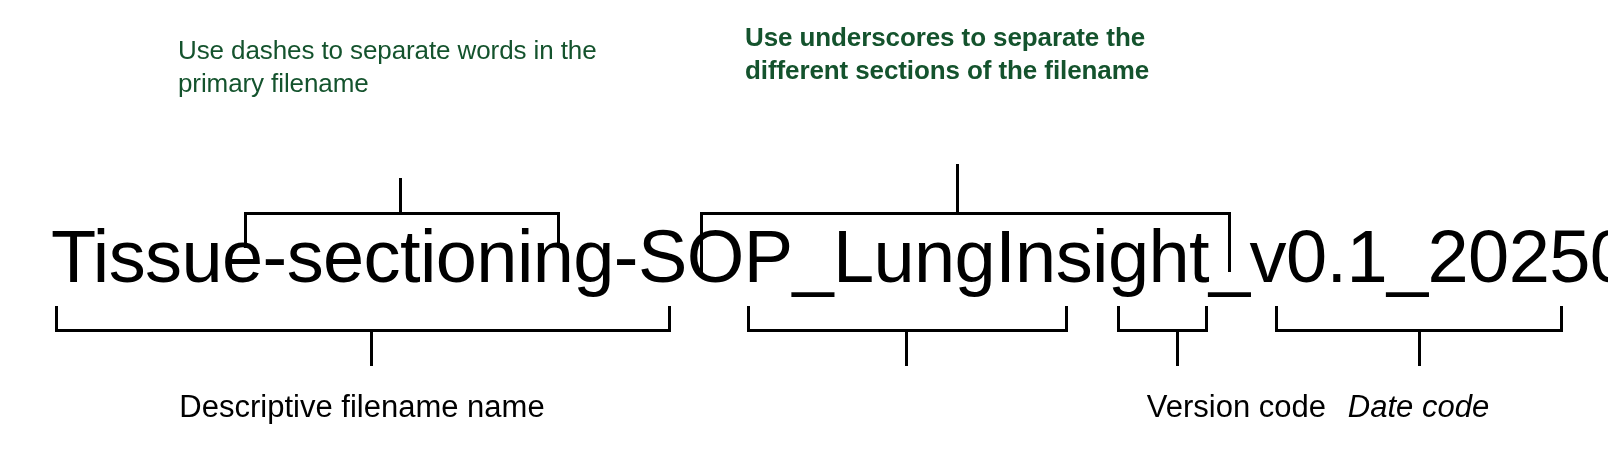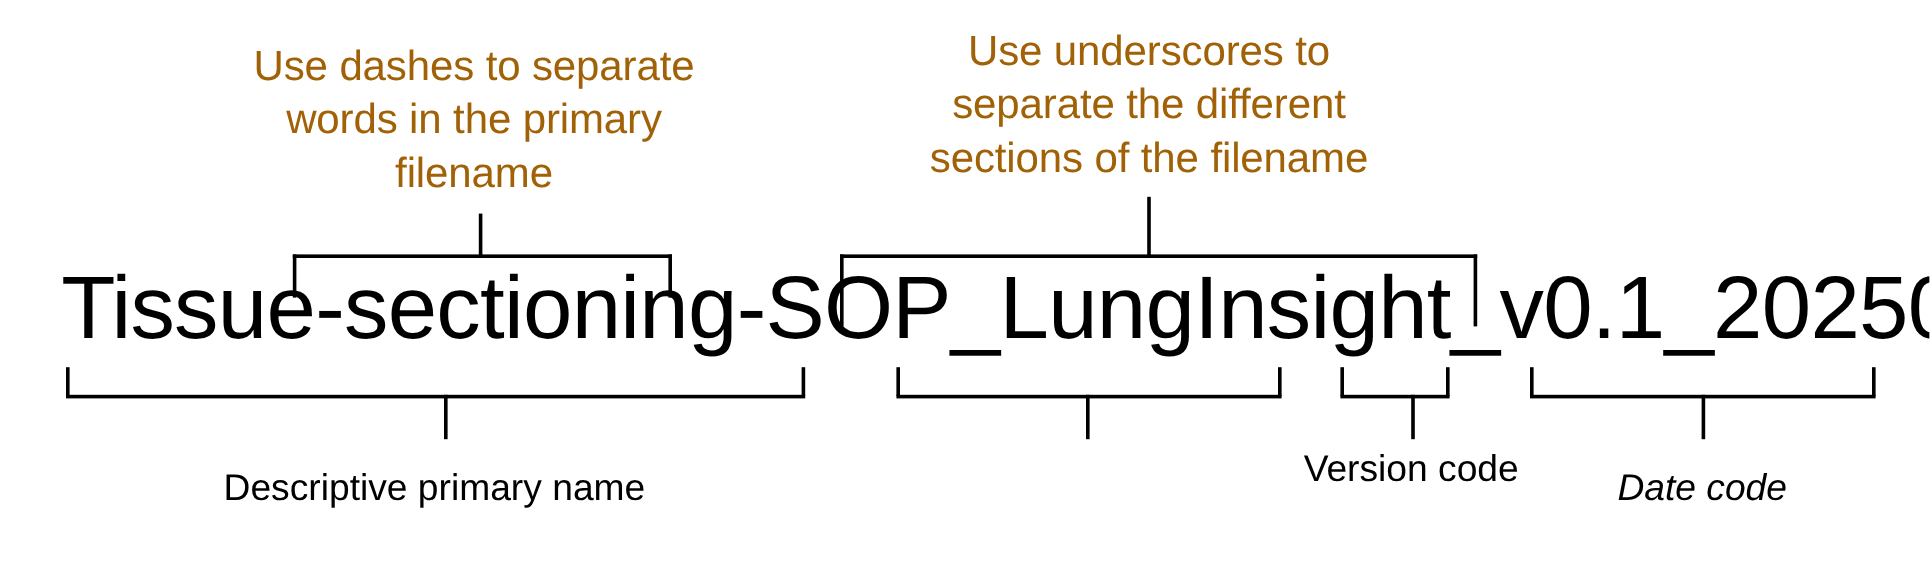--- a/index.html
+++ b/index.html
@@ -15,36 +15,36 @@
     position: relative;
     width: 1608px;
     height: 470px;
     background: #ffffff;
     overflow: hidden;
   }
 
   
   .callout {
     position: absolute;
-    text-align: center;
-    font-size: 35px;
+    font-size: 26px;
     line-height: 1.27;
-    color: #a16207;
+    color: #14532d;
     letter-spacing: -0.1px;
     white-space: pre-line;
   }
   #callout-dashes {
     left: 178px;
     top: 34px;
     width: 434px;
   }
   #callout-underscores {
     left: 745px;
     top: 21px;
     width: 425px;
+    font-weight: bold;
   }
 
   
   #filename {
     position: absolute;
     left: 51px;
     top: 215px;
     font-size: 74px;
     line-height: 84px;
     letter-spacing: -0.6px;
@@ -56,21 +56,21 @@
   .seg-label {
     position: absolute;
     text-align: center;
     font-size: 31px;
     line-height: 1.25;
     color: #000000;
     white-space: pre;
   }
   #label-primary   { left: 142px;  top: 388px; width: 440px; }
   #label-study     { left: 756px;  top: 388px; width: 300px; }
-  #label-version   { left: 1026px; top: 372px; width: 300px; }
+  #label-version   { left: 1026px; top: 388px; width: 300px; text-align: right; }
   #label-date      { left: 1276px; top: 388px; width: 285px; font-style: italic; }
 
   
   .hline {
     position: absolute;
     height: 3px;
     background: #000000;
   }
   .vline {
     position: absolute;
@@ -112,20 +112,20 @@
   <div class="hline" style="left:1117px; top:329px; width:91px;"></div>
   <div class="vline" style="left:1117px; top:306px; height:24px;"></div>
   <div class="vline" style="left:1205px; top:306px; height:24px;"></div>
   <div class="vline" style="left:1176px; top:329px; height:37px;"></div>
 
   <div class="hline" style="left:1275px; top:329px; width:288px;"></div>
   <div class="vline" style="left:1275px; top:306px; height:24px;"></div>
   <div class="vline" style="left:1560px; top:306px; height:24px;"></div>
   <div class="vline" style="left:1418px; top:329px; height:37px;"></div>
 
-  <div class="seg-label" id="label-primary">Descriptive primary name</div>
+  <div class="seg-label" id="label-primary">Descriptive filename name</div>
 
 
   <div class="seg-label" id="label-version">Version code</div>
 
   <div class="seg-label" id="label-date">Date code</div>
 
 </div>
 
 </body></html>

